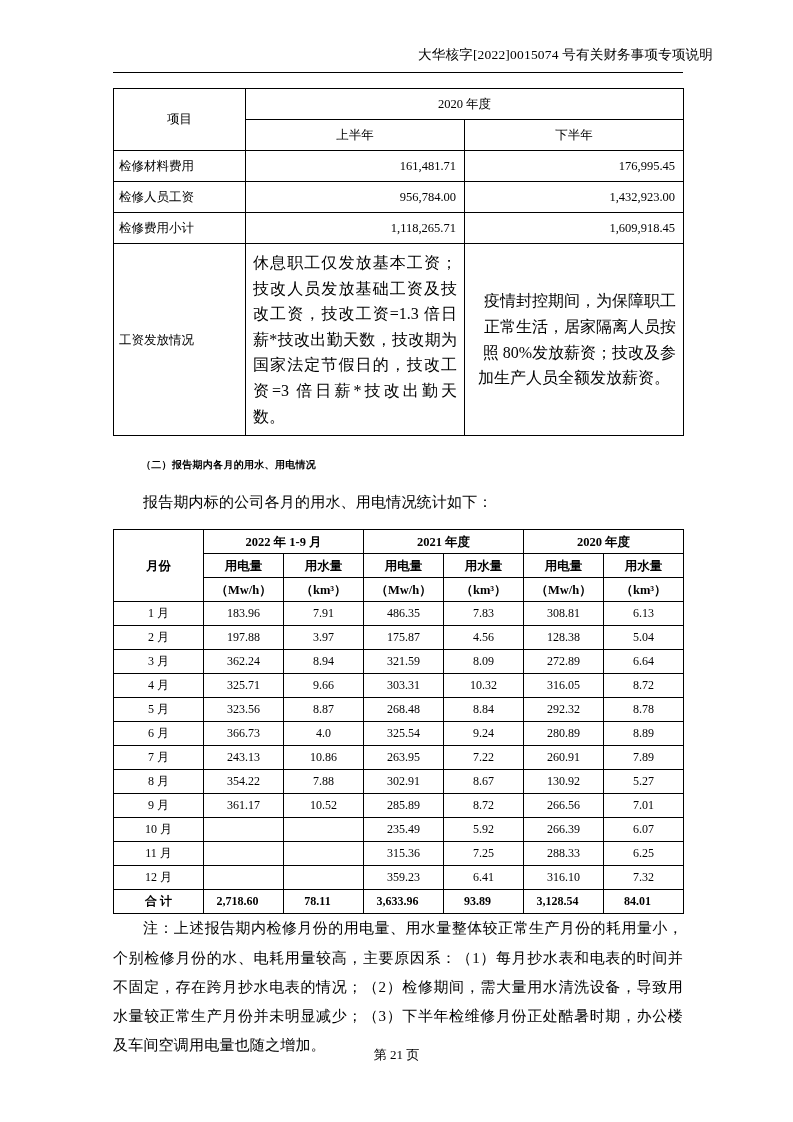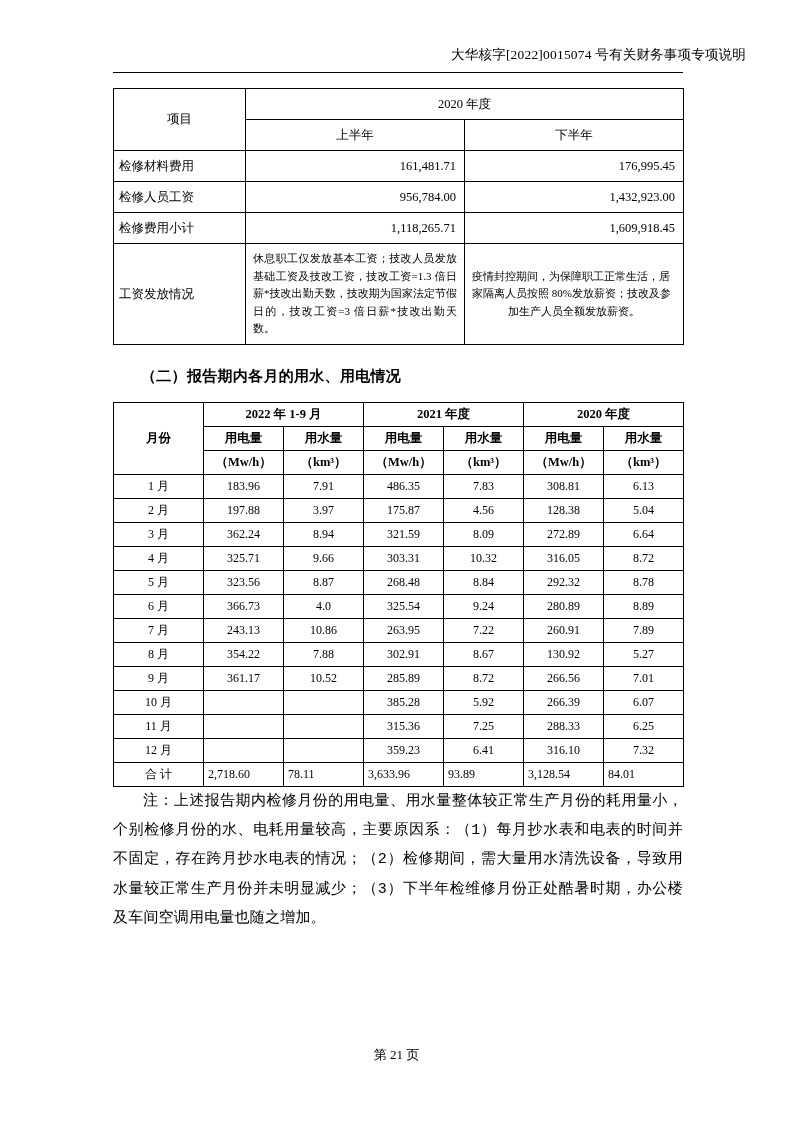--- a/index.html
+++ b/index.html
@@ -19,21 +19,21 @@
     box-sizing: border-box;
     padding: 0;
     overflow: hidden;
   }
   .header {
     position: absolute;
     top: 46px;
     left: 0;
     width: 793px;
     text-align: right;
-    padding-right: 47px;
+    padding-right: 80px;
     box-sizing: border-box;
     font-size: 13.5px;
     color: #000;
     letter-spacing: 0.2px;
   }
   .header-rule {
     position: absolute;
     top: 72px;
     left: 113px;
     width: 570px;
@@ -67,33 +67,33 @@
   .t1 .num {
     text-align: right;
     padding-right: 8px;
   }
   .t1 .label {
     text-align: left;
   }
   .t1 .wage-cell {
     text-align: justify;
     text-align-last: left;
-    font-size: 11px;
+    font-size: 16px;
     line-height: 1.6;
     padding: 6px 7px;
     vertical-align: middle;
   }
   .t1 .wage-cell.center {
-    text-align: left;
+    text-align: right;
     text-align-last: center;
     margin-left: 46px;
   }
 
   h3.section {
-    font-size: 15px;
+    font-size: 10px;
     font-weight: bold;
     margin: 22px 0 16px 0;
     text-indent: 28px;
     letter-spacing: 0.3px;
   }
   p.para {
     font-size: 15px;
     line-height: 1.95;
     margin: 0 0 4px 0;
     text-indent: 30px;
@@ -112,29 +112,28 @@
     font-weight: bold;
     font-size: 12.5px;
   }
   .t2 .mon {
     text-align: center;
   }
   .t2 .val {
     text-align: center;
   }
   .t2 .total td {
-    font-weight: normal;
+    font-weight: bold;
   }
   .t2 .total .numcell {
-    text-align: left;
+    text-align: center;
     padding-right: 16px;
   }
   .note {
     margin-top: 14px;
-    font-family: Liberation Mono, monospace;
   }
   .footer {
     position: absolute;
     bottom: 58px;
     left: 0;
     width: 793px;
     text-align: center;
     font-size: 13px;
     color: #000;
   }
@@ -184,20 +183,21 @@
         <tr>
           <td class="label">工资发放情况</td>
           <td class="wage-cell">休息职工仅发放基本工资；技改人员发放基础工资及技改工资，技改工资=1.3 倍日薪*技改出勤天数，技改期为国家法定节假日的，技改工资=3 倍日薪*技改出勤天数。</td>
           <td class="wage-cell center">疫情封控期间，为保障职工正常生活，居家隔离人员按照 80%发放薪资；技改及参加生产人员全额发放薪资。</td>
         </tr>
       </tbody>
     </table>
 
     <h3 class="section">（二）报告期内各月的用水、用电情况</h3>
 
+    <p class="para">报告期内标的公司各月的用水、用电情况统计如下：</p>
 
     <table class="t2">
       <colgroup>
         <col style="width:90px">
         <col style="width:80px">
         <col style="width:80px">
         <col style="width:80px">
         <col style="width:80px">
         <col style="width:80px">
         <col style="width:80px">
@@ -304,21 +304,21 @@
           <td class="val">10.52</td>
           <td class="val">285.89</td>
           <td class="val">8.72</td>
           <td class="val">266.56</td>
           <td class="val">7.01</td>
         </tr>
         <tr>
           <td class="mon">10 月</td>
           <td class="val"></td>
           <td class="val"></td>
-          <td class="val">385.28</td>
+          <td class="val">235.49</td>
           <td class="val">5.92</td>
           <td class="val">266.39</td>
           <td class="val">6.07</td>
         </tr>
         <tr>
           <td class="mon">11 月</td>
           <td class="val"></td>
           <td class="val"></td>
           <td class="val">315.36</td>
           <td class="val">7.25</td>

